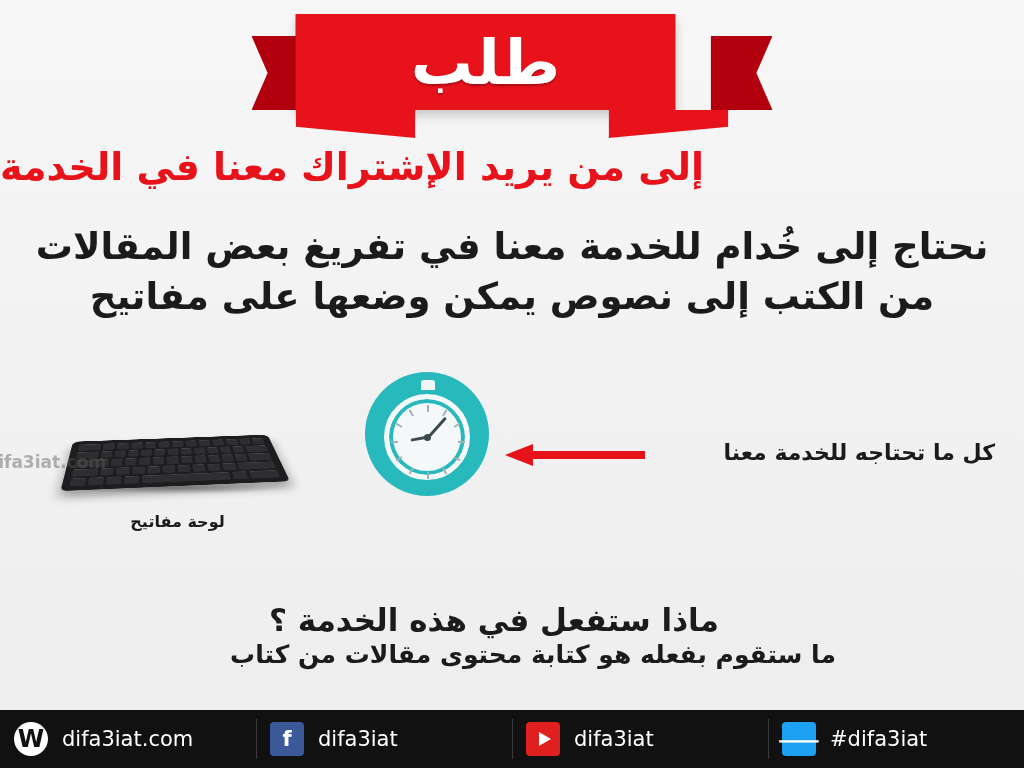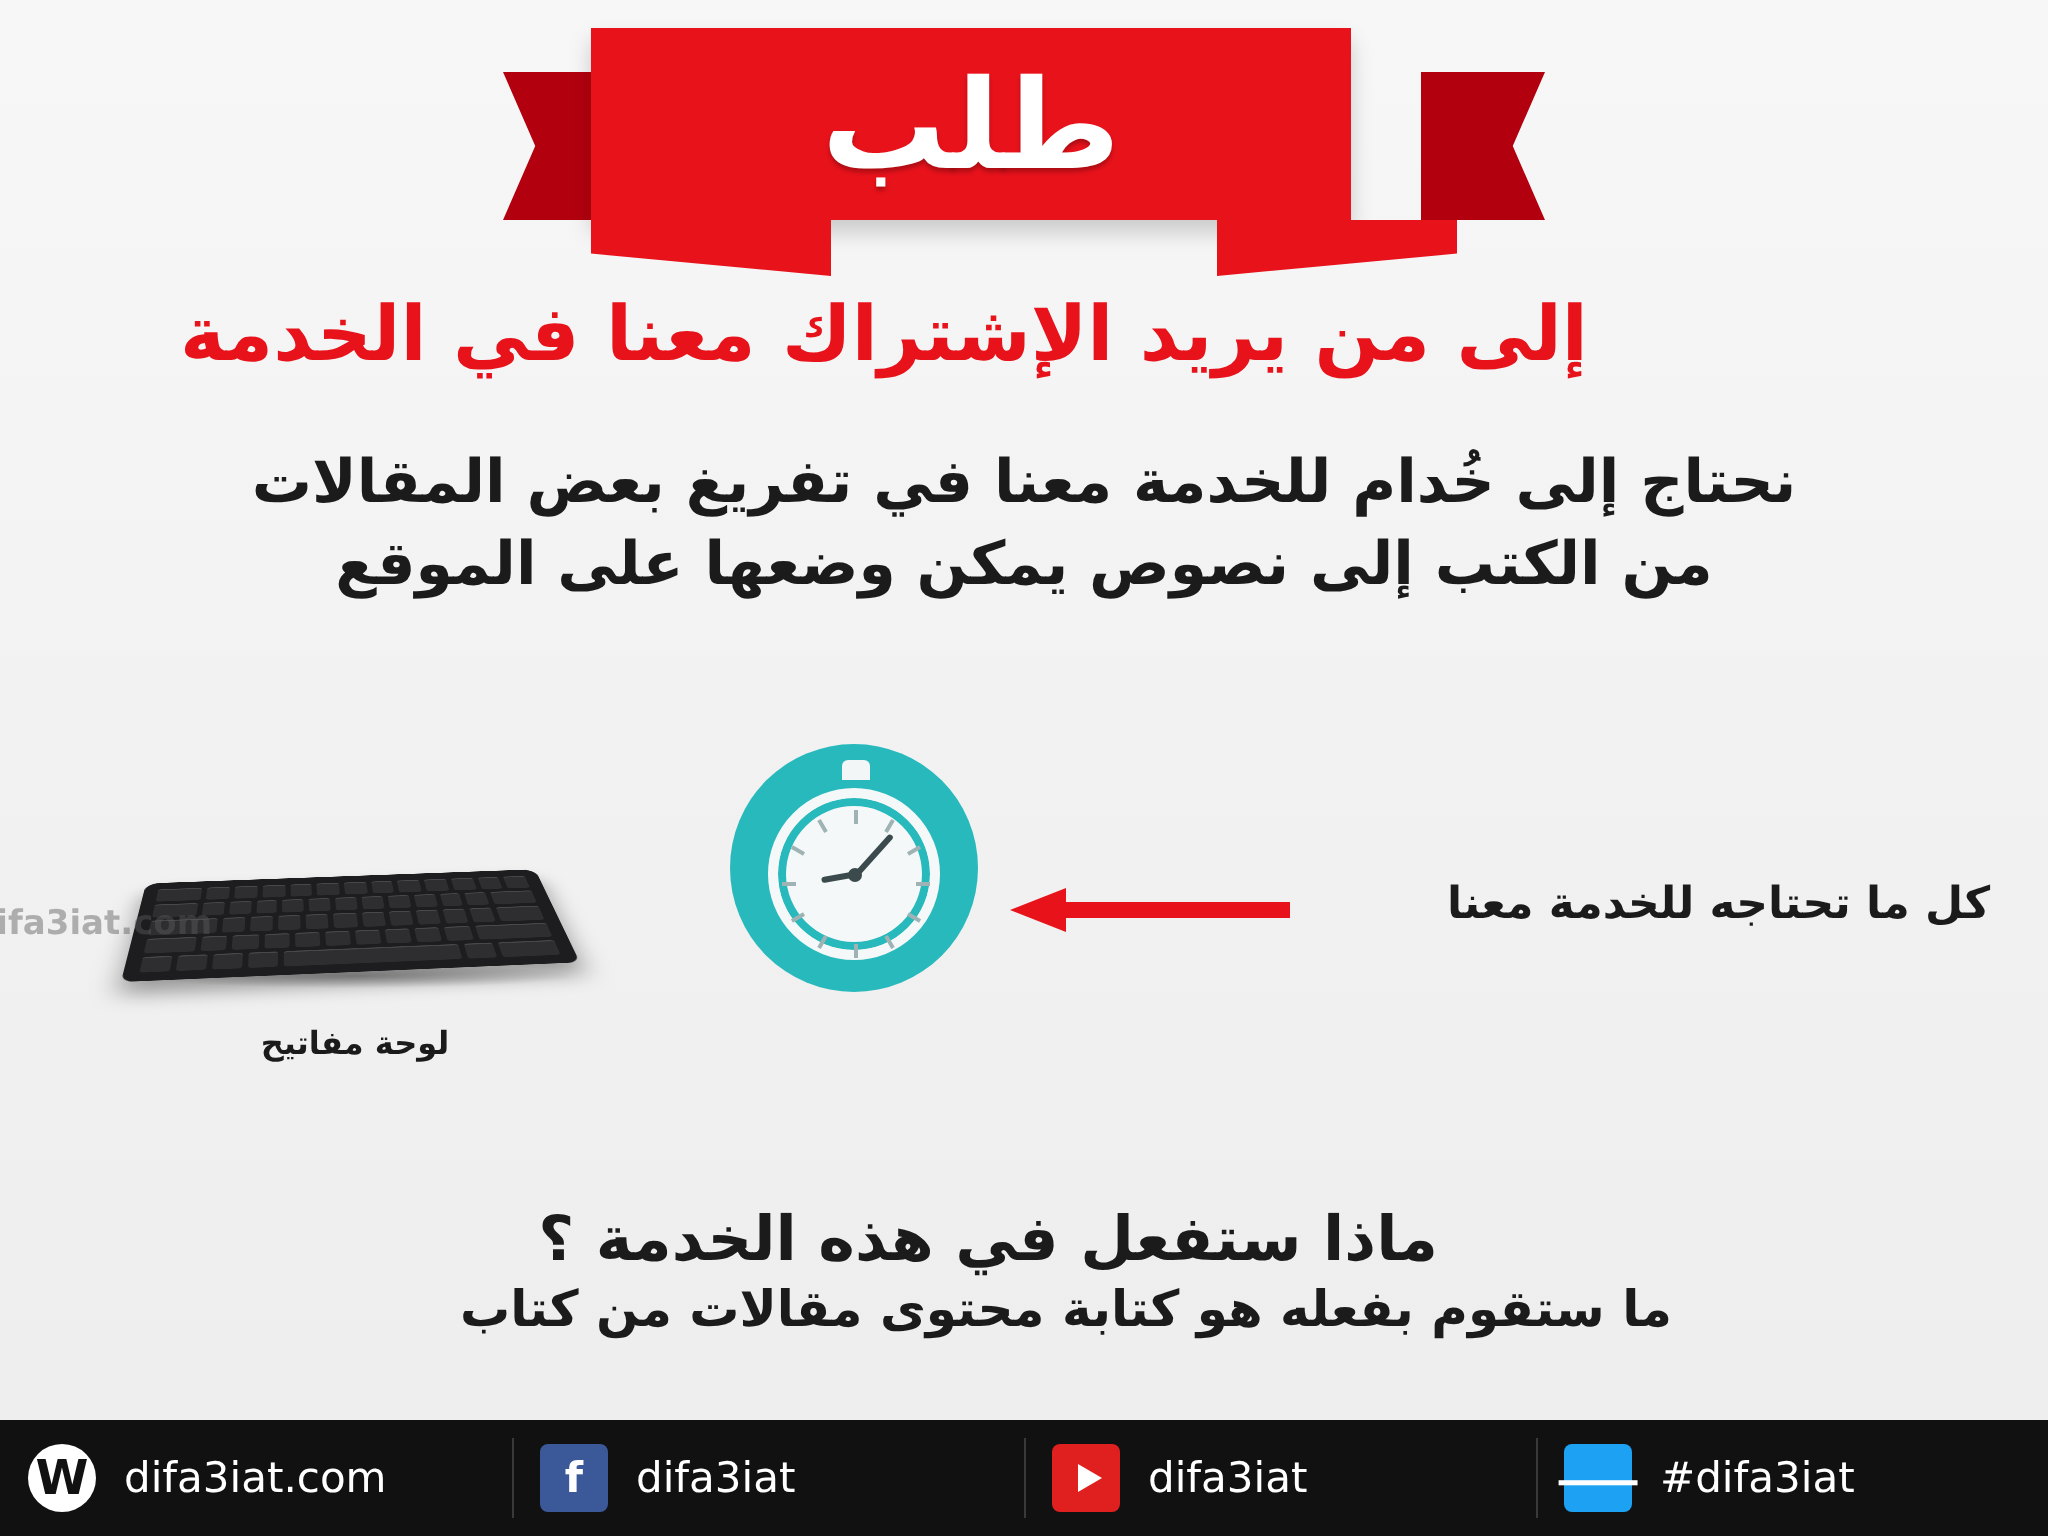--- a/index.html
+++ b/index.html
@@ -84,33 +84,33 @@
     letter-spacing: 2px;
     text-shadow: 0 2px 2px rgba(0,0,0,0.25);
   }
 
   
   .headline {
     position: absolute;
     top: 145px;
     left: 0;
     width: 884px;
-    text-align: center;
+    text-align: left;
     color: #e8121b;
     font-size: 38px;
     font-weight: bold;
   }
   .subhead {
     position: absolute;
     top: 222px;
     left: 0;
     width: 1024px;
     text-align: center;
     color: #1b1b1b;
-    font-size: 30px;
+    font-size: 37px;
     font-weight: bold;
     line-height: 1.35;
   }
   .subhead .line {
     display: block;
   }
 
   
   .icons-row {
     position: absolute;
@@ -411,21 +411,21 @@
     <div class="ribbon-body"></div>
     <div class="ribbon-flap left"></div>
     <div class="ribbon-flap right"></div>
     <div class="ribbon-title">طلب</div>
   </div>
 
   <div class="headline">إلى من يريد الإشتراك معنا في الخدمة</div>
 
   <div class="subhead">
     <span class="line">نحتاج إلى خُدام للخدمة معنا في تفريغ بعض المقالات</span>
-    <span class="line">من الكتب إلى نصوص يمكن وضعها على الموقع</span>
+    <span class="line">من الكتب إلى نصوص يمكن وضعها على مفاتيح</span>
   </div>
 
   <div class="icons-row">
 
     <div class="kb-shadow"></div>
     <div class="keyboard">
       <div class="kb-rows">
         <div class="kb-row">
           <div class="kb-key"></div>
             <div class="kb-key"></div>

